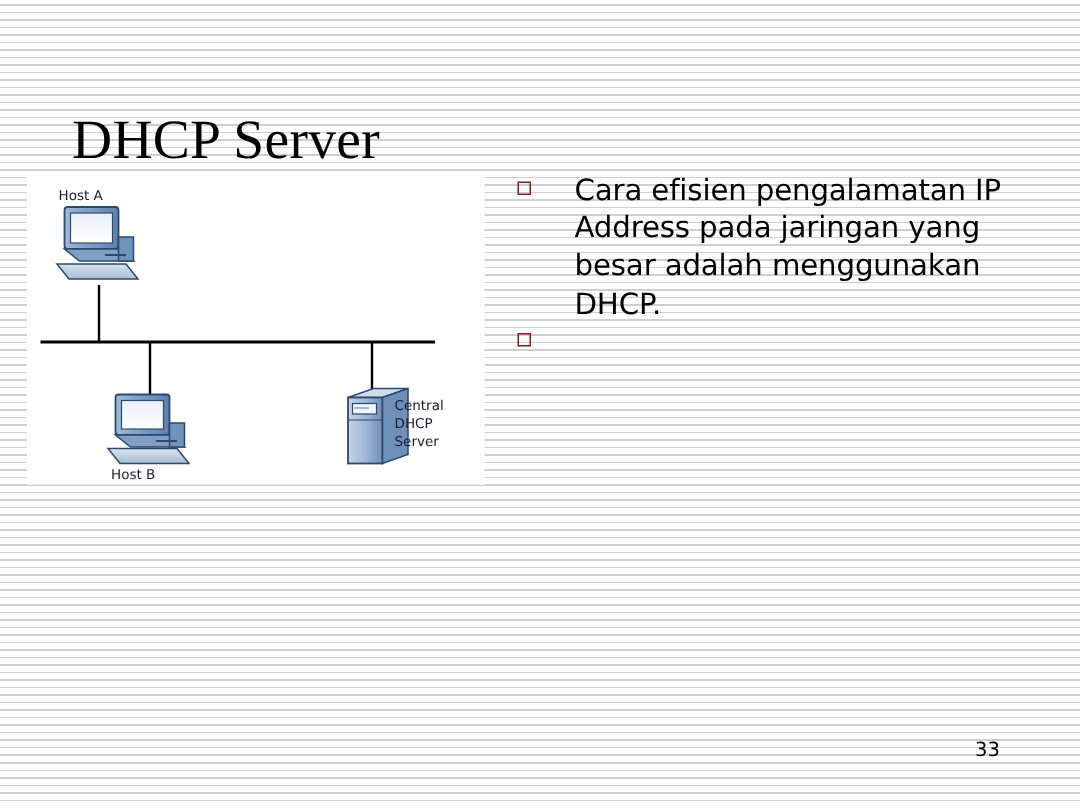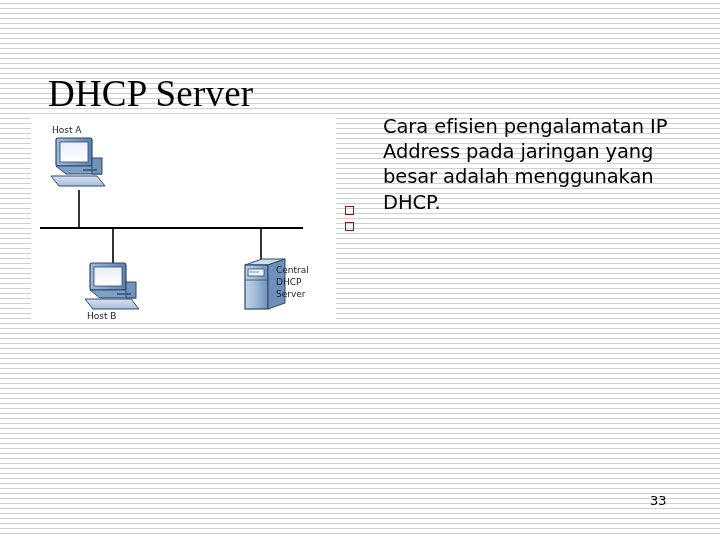--- a/index.html
+++ b/index.html
@@ -42,42 +42,42 @@
     font-size: 37px;
     line-height: 40px;
     color: #000000;
     white-space: nowrap;
     letter-spacing: 0.2px;
   }
 
   
   #diagram-panel {
     position: absolute;
-    left: 31px;
+    left: 18px;
     top: 118px;
     width: 305px;
     height: 205px;
     background: #ffffff;
   }
   #diagram-svg {
     display: block;
     width: 305px;
     height: 205px;
   }
 
   
   #bullets {
     position: absolute;
     left: 345px;
     top: 114px;
     width: 368px;
   }
   .bullet-row {
     display: flex;
-    align-items: flex-end;
+    align-items: flex-start;
     margin-bottom: 0px;
   }
   .bullet-marker {
     flex: 0 0 auto;
     width: 9px;
     height: 9px;
     border: 1.5px solid #8d1b1b;
     background: transparent;
     margin-top: 7px;
     margin-right: 0px;

